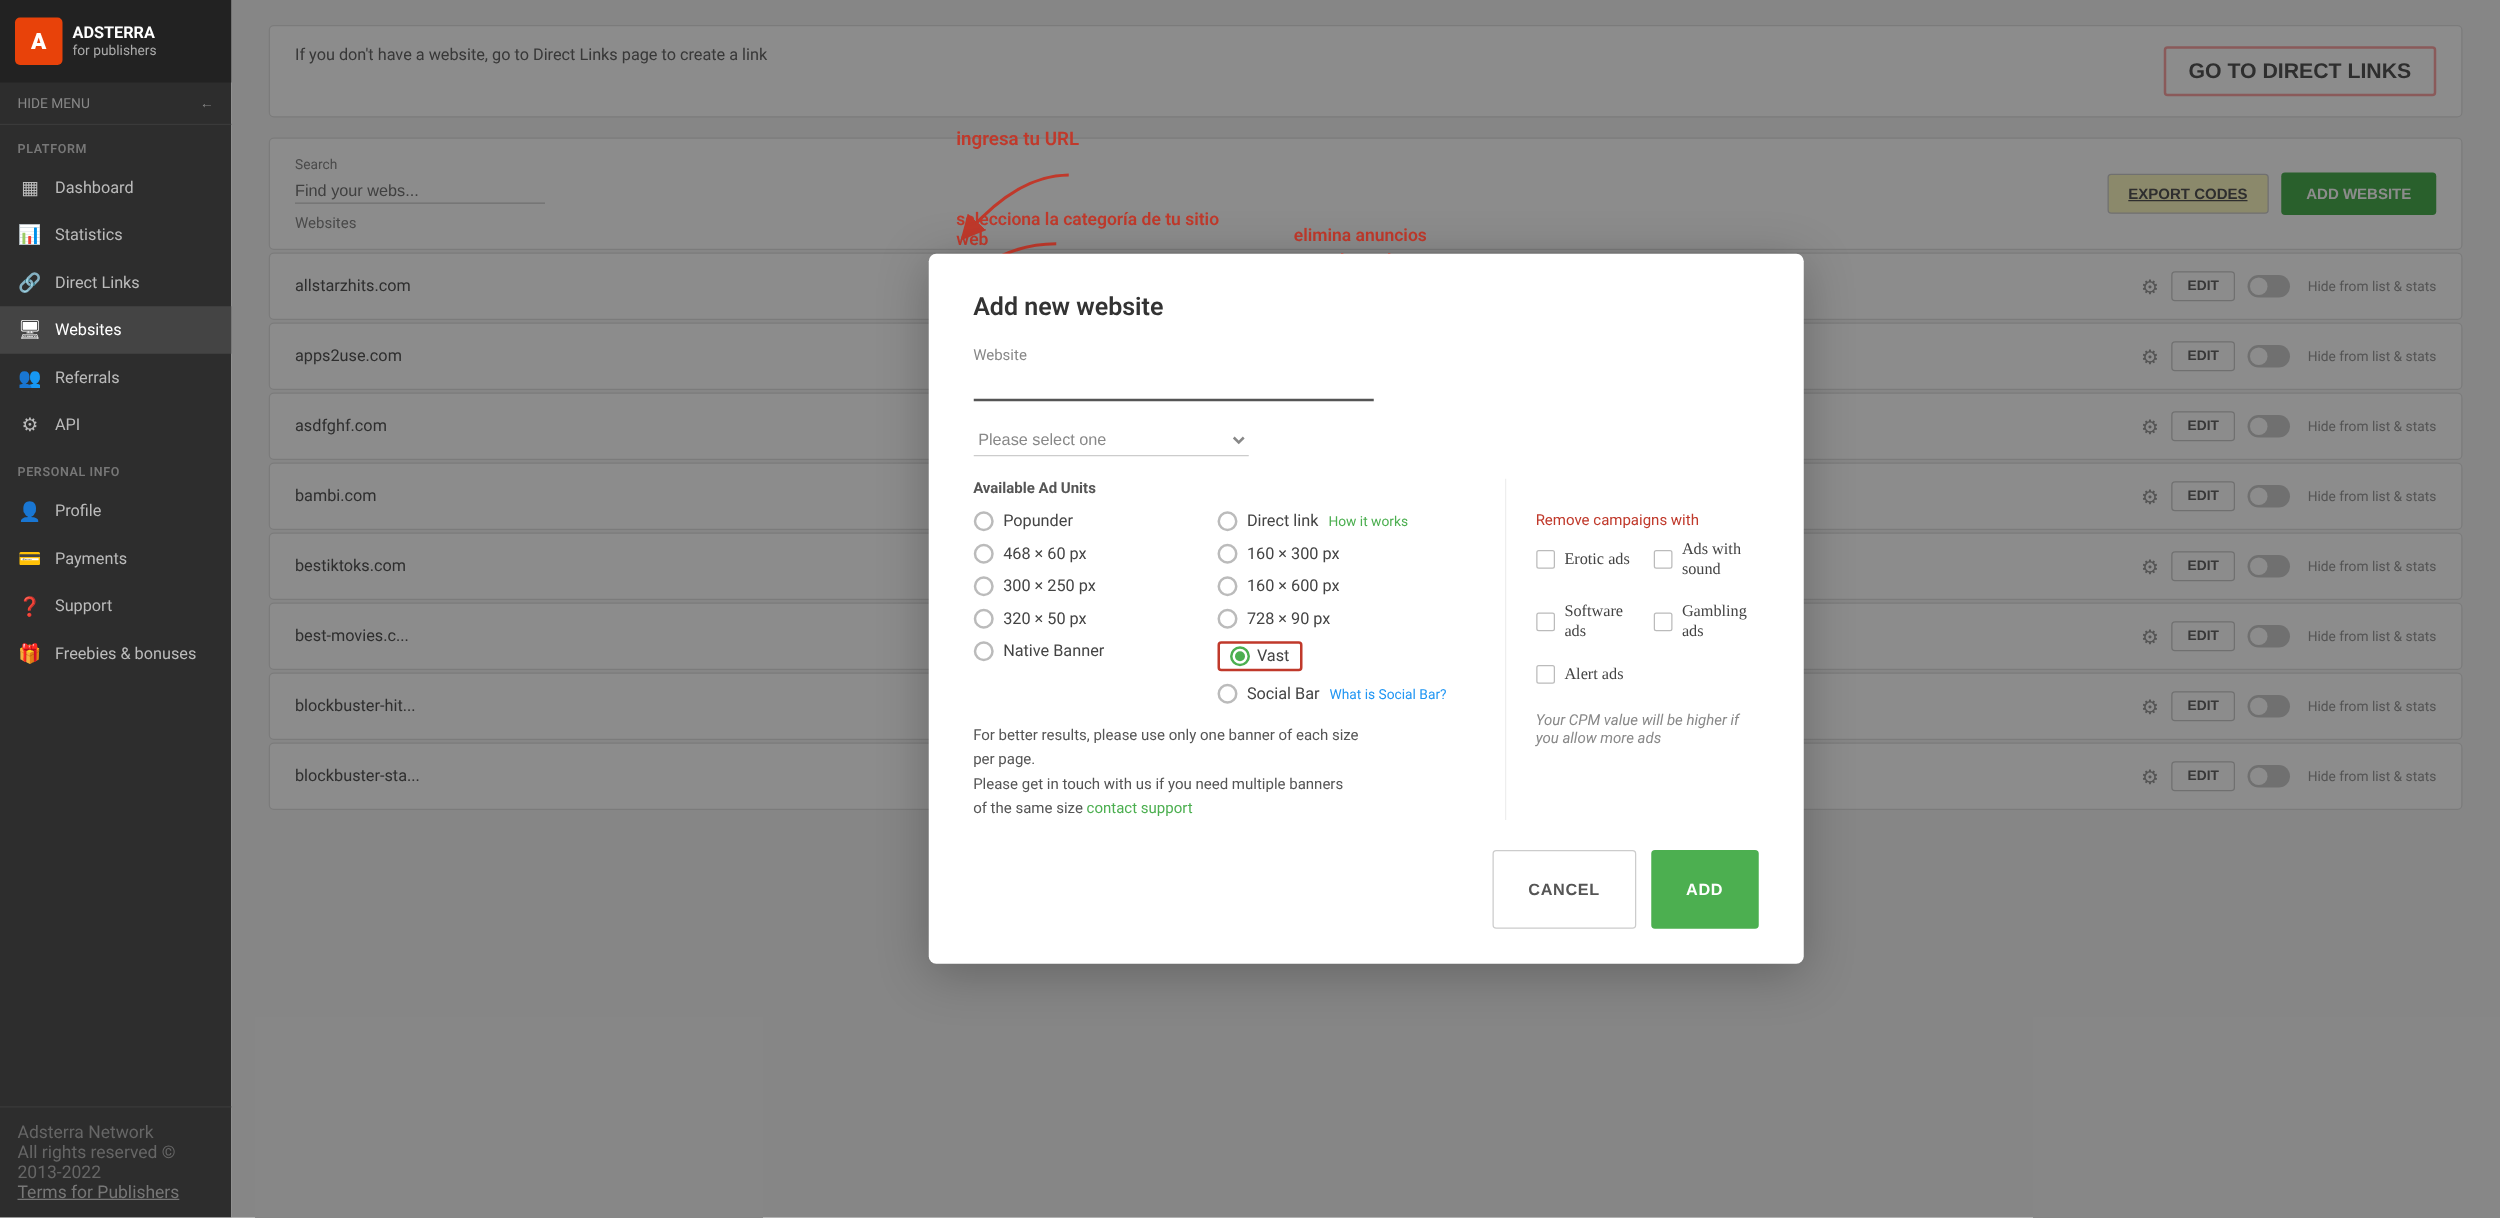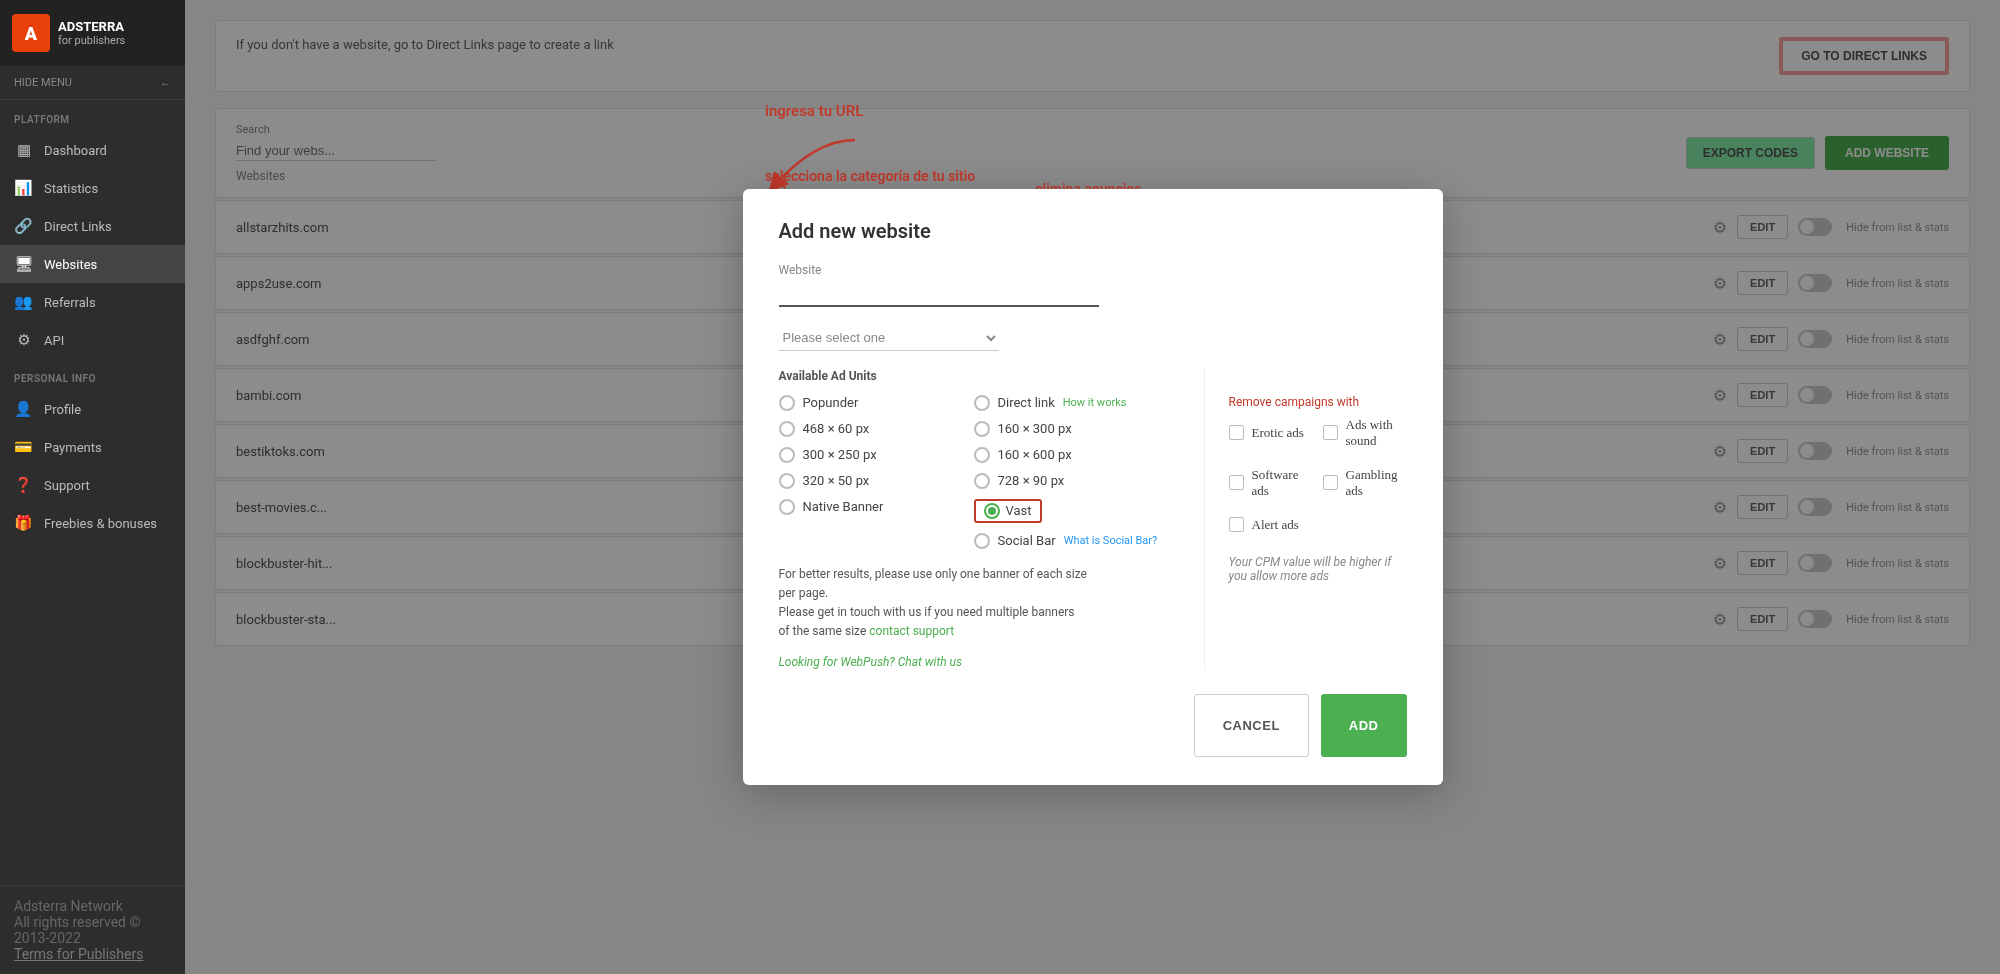--- a/index.html
+++ b/index.html
@@ -51,37 +51,37 @@
 
     
     .bg-page { padding: 20px 30px; }
     .bg-top-bar {
       background: #fff; border: 1px solid #e0e0e0; border-radius: 4px;
       padding: 16px 20px; margin-bottom: 16px;
       display: flex; align-items: flex-start; justify-content: space-between;
       color: #666; font-size: 13px;
     }
     .btn-go-direct {
-      border: 4px solid #fca5a5; background: #fff; padding: 8px 18px;
-      font-size: 12px; font-weight: 600; color: #555; cursor: pointer; border-radius: 3px;
+      border: 2px solid #fca5a5; background: #fff; padding: 8px 18px;
+      font-size: 17px; font-weight: 600; color: #555; cursor: pointer; border-radius: 3px;
     }
     .bg-search-bar {
       background: #fff; border: 1px solid #e0e0e0; border-radius: 4px;
       padding: 14px 20px; margin-bottom: 2px;
       display: flex; align-items: center; justify-content: space-between;
     }
     .search-label { font-size: 11px; color: #888; margin-bottom: 4px; }
     .search-input-bg {
       border: none; border-bottom: 1px solid #ccc; outline: none;
       font-size: 13px; color: #999; width: 200px; padding: 2px 0;
     }
     .bg-actions { display: flex; gap: 10px; align-items: center; }
     .btn-export {
-      border: 1px solid #ccc; background: #86efac; padding: 8px 16px;
-      font-size: 12px; font-weight: 600; color: #555; cursor: pointer; border-radius: 3px;
+      border: 1px solid #ccc; background: #fef9c3; padding: 8px 16px;
+      font-size: 12px; font-weight: 600; color: #555; cursor: pointer; border-radius: 3px; text-decoration: underline;
     }
     .btn-add-website {
       background: #4caf50; color: #fff; border: none; padding: 10px 20px;
       font-size: 12px; font-weight: 700; cursor: pointer; border-radius: 3px;
     }
     .website-row {
       background: #fff; border: 1px solid #e0e0e0; border-radius: 4px;
       padding: 14px 20px; margin-bottom: 2px;
       display: flex; align-items: center; font-size: 13px; color: #555;
     }
@@ -426,23 +426,20 @@
             </div>
           </div>
 
           <div class="info-note">
             <span>For better results, please use only one banner of each size</span><br>
             <span>per page.</span><br>
             <span>Please get in touch with us if you need multiple banners</span><br>
             <span>of the same size</span>
             <a class="contact-link">contact support</a>
           </div>
-          <div style="margin-top:10px;">
-            <a class="webpush-link">Looking for WebPush? Chat with us</a>
-          </div>
         </div>
 
         <div class="col-right">
           <div style="height: 26px;"></div>
           <div class="remove-label">
             <span style="color:#c0392b;">Remove</span>
             <span> campaigns with</span>
           </div>
           <div style="display: grid; grid-template-columns: 1fr 1fr; gap: 10px 10px; margin-top: 6px; font-family: Liberation Serif, serif;">
             <div class="checkbox-item">

